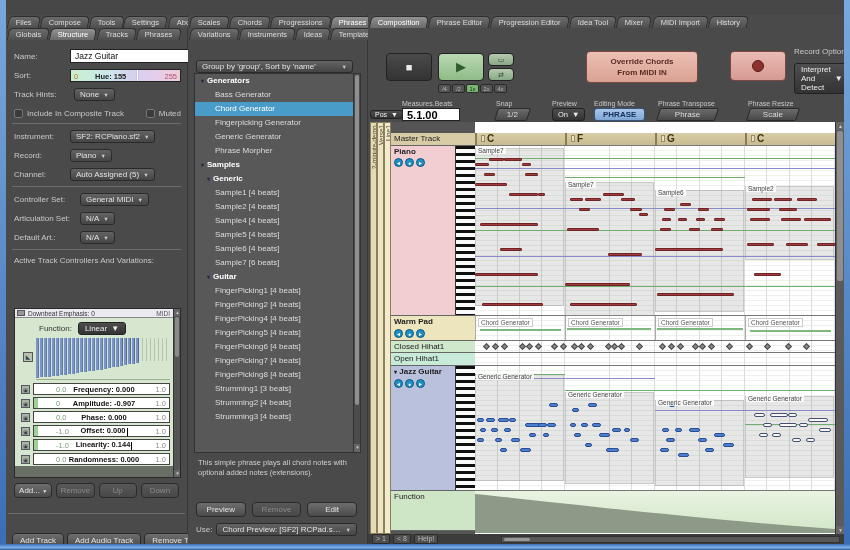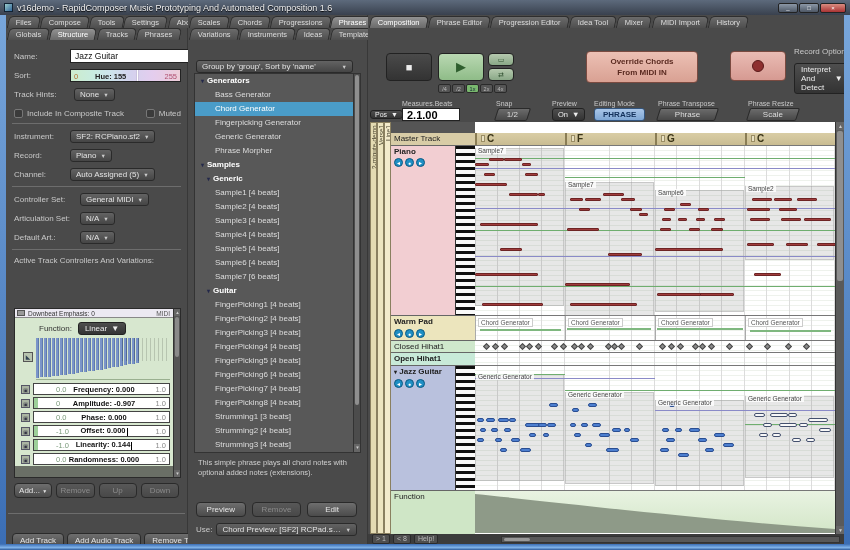--- a/index.html
+++ b/index.html
@@ -157,29 +157,20 @@
   .hscroll .th{position:absolute;left:2px;top:1px;width:26px;height:3px;background:#999;border-radius:2px;}
 </style>
 </head>
 <body>
 
 <div class="win">
   <div class="frame l"></div>
   <div class="frame r"></div>
   <div class="frame b"></div>
 
-  <div class="titlebar">
-    <span class="appico"></span>
-    <span class="t">v16demo - RapidComposer Music Prototyping And Automated Composition 1.6</span>
-    <span class="winbtns">
-      <span class="winbtn">_</span>
-      <span class="winbtn">□</span>
-      <span class="winbtn close">×</span>
-    </span>
-  </div>
 
   <div class="panel left">
     <div class="tabrow" id="ltabs1">
         <span class="tab"><span>Files</span></span>
         <span class="tab"><span>Compose</span></span>
         <span class="tab"><span>Tools</span></span>
         <span class="tab"><span>Settings</span></span>
         <span class="tab"><span>About</span></span>
       </div>
     <div class="tabrow" id="ltabs2" style="margin-top:-1px">
@@ -410,29 +401,27 @@
           <div class="li grp"><span class="tri">▾</span><span>Generators</span></div>
           <div class="li"><span>Bass Generator</span></div>
           <div class="li sel"><span>Chord Generator</span></div>
           <div class="li"><span>Fingerpicking Generator</span></div>
           <div class="li"><span>Generic Generator</span></div>
           <div class="li"><span>Phrase Morpher</span></div>
           <div class="li grp"><span class="tri">▾</span><span>Samples</span></div>
           <div class="li sub"><span class="tri">▾</span><span>Generic</span></div>
           <div class="li"><span>Sample1 [4 beats]</span></div>
           <div class="li"><span>Sample2 [4 beats]</span></div>
-          <div class="li"><span>Sample3 [4 beats]</span></div>
           <div class="li"><span>Sample4 [4 beats]</span></div>
           <div class="li"><span>Sample5 [4 beats]</span></div>
           <div class="li"><span>Sample6 [4 beats]</span></div>
           <div class="li"><span>Sample7 [6 beats]</span></div>
           <div class="li sub"><span class="tri">▾</span><span>Guitar</span></div>
           <div class="li"><span>FingerPicking1 [4 beats]</span></div>
           <div class="li"><span>FingerPicking2 [4 beats]</span></div>
-          <div class="li"><span>FingerPicking3 [4 beats]</span></div>
           <div class="li"><span>FingerPicking4 [4 beats]</span></div>
           <div class="li"><span>FingerPicking5 [4 beats]</span></div>
           <div class="li"><span>FingerPicking6 [4 beats]</span></div>
           <div class="li"><span>FingerPicking7 [4 beats]</span></div>
           <div class="li"><span>FingerPicking8 [4 beats]</span></div>
           <div class="li"><span>Strumming1 [3 beats]</span></div>
           <div class="li"><span>Strumming2 [4 beats]</span></div>
           <div class="li"><span>Strumming3 [4 beats]</span></div>
         </div>
       <div class="vsb">
@@ -492,21 +481,21 @@
           </span>
       </span>
     </div>
 
     <div class="posbar">
       <span class="pb" style="left:0;top:10px"><span class="ddk" style="font-size:7px;padding:0 4px">
             <span>Pos</span>
             <span class="ch">▼</span>
           </span></span>
       <span class="pb" style="left:32px;top:0"><span class="cap">Measures.Beats</span>
-        <span class="mb" style="display:inline-block">2.1.00</span></span>
+        <span class="mb" style="display:inline-block">5.1.00</span></span>
       <span class="pb" style="left:126px;top:0"><span class="cap">Snap</span>
         <span class="slant" style="display:inline-block"><span>1/2</span></span></span>
       <span class="pb" style="left:182px;top:0"><span class="cap">Preview</span>
         <span class="ddk" style="font-size:7.5px;padding:0 5px;height:13px">
             <span>On</span>
             <span class="ch">▼</span>
           </span></span>
       <span class="pb" style="left:224px;top:0"><span class="cap">Editing Mode</span>
         <span class="phrasebtn" style="display:inline-block">PHRASE</span></span>
       <span class="pb" style="left:288px;top:0"><span class="cap">Phrase Transpose</span>
@@ -546,32 +535,32 @@
           <span class="circ3" style="top:13px">
               <span class="circ">◄</span>
               <span class="circ">●</span>
               <span class="circ">►</span>
             </span>
           </div>
         <div class="trkhdr" style="top:219px;height:12px;background:#cfe8cc">
           <span class="nm" style="font-weight:normal">Closed Hihat1</span>
           </div>
         <div class="trkhdr" style="top:231px;height:13px;background:#c8ead8">
-          <span class="nm" style="font-weight:bold">Open Hihat1</span>
+          <span class="nm" style="font-weight:normal">Open Hihat1</span>
           </div>
         <div class="trkhdr" style="top:244px;height:125px;background:#b9c1dd">
           <span class="nm"><span style="font-size:6px">▾</span> <span>Jazz Guitar</span></span>
           <span class="circ3" style="top:13px">
               <span class="circ">◄</span>
               <span class="circ">●</span>
               <span class="circ">►</span>
             </span>
           <span class="keys"></span>
           </div>
-        <div class="trkhdr" style="top:369px;height:58px;background:#cfe6c6">
+        <div class="trkhdr" style="top:369px;height:40px;background:#cfe6c6">
           <span class="nm" style="font-weight:normal">Function</span>
           </div>
       </div>
 
       <div class="ruler" id="ruler">
           <span class="posmark"></span>
           <span class="tick" style="left: 2px;">1.1</span>
           <span class="tickline" style="left: 0px;"></span>
           <span class="tick" style="left: 24.5px;">1.2</span>
           <span class="tickline" style="left: 22.5px;"></span>

